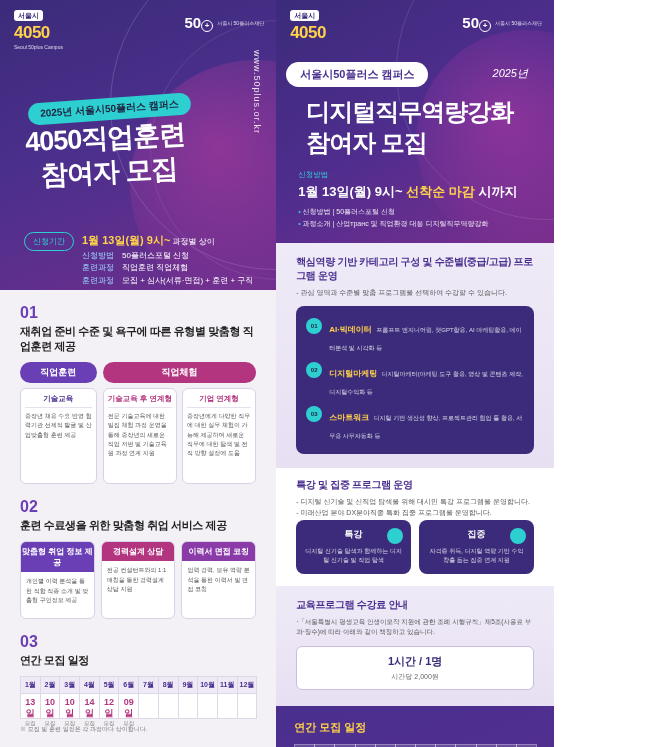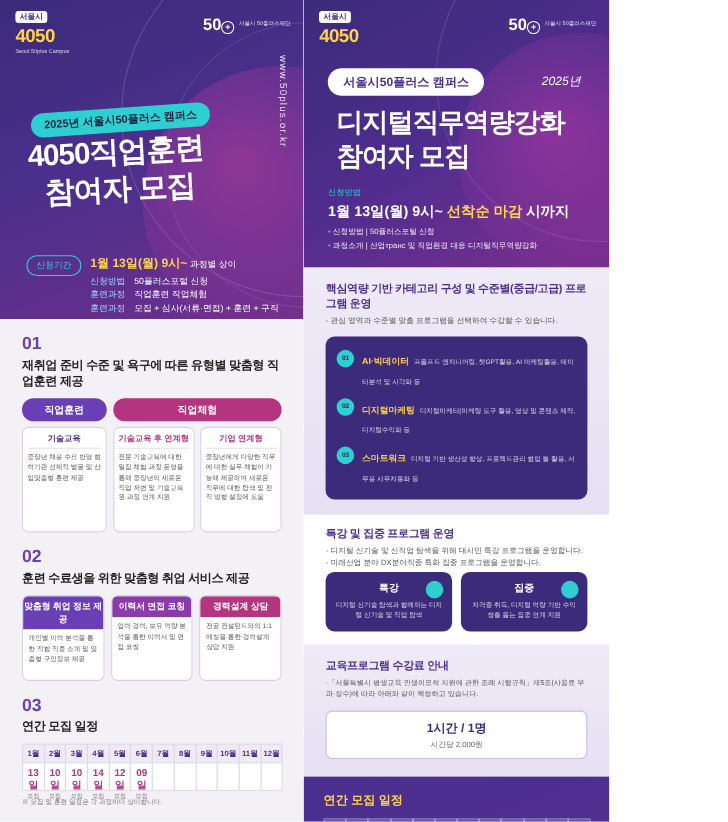--- a/index.html
+++ b/index.html
@@ -133,21 +133,21 @@
   
   .right { width: 332px; height: 747px; position: relative; background: #ffffff; overflow: hidden; }
   .r-hero {
     height: 243px; background: linear-gradient(150deg, #3b2b7a 0%, #4f2d8e 50%, #7b2f8e 100%);
     position: relative; overflow: hidden;
   }
   .r-hero .arc-a { position: absolute; width: 300px; height: 300px; border-radius: 50%; border: 1px solid rgba(255,255,255,0.12); left: 120px; top: -80px; }
   .r-hero .blob { position: absolute; width: 220px; height: 220px; border-radius: 50%;
     background: radial-gradient(circle at 40% 40%, rgba(200,60,170,0.45), rgba(90,40,140,0) 70%); left: 140px; top: 30px; }
   .r-chip {
-    position: absolute; left: 22px; top: 62px; background: #ffffff; color: #4a2f8f;
+    position: absolute; left: 10px; top: 62px; background: #ffffff; color: #4a2f8f;
     font-size: 11px; font-weight: bold; padding: 5px 14px; border-radius: 14px;
   }
   .r-year { position: absolute; right: 26px; top: 66px; color: #fff; font-size: 11px; font-style: italic; }
   .r-title { position: absolute; left: 30px; top: 96px; color: #fff; font-size: 24px; font-weight: bold; line-height: 1.3; letter-spacing: -1px; }
   .r-apply { position: absolute; left: 22px; top: 170px; color: #fff; }
   .r-apply .lbl { color: #2ecfd1; font-size: 7.5px; margin-bottom: 3px; }
   .r-apply .main { font-size: 13px; font-weight: bold; }
   .r-apply .main .yel { color: #ffd24a; }
   .r-apply ul { list-style: none; margin-top: 5px; }
   .r-apply li { font-size: 7px; color: rgba(255,255,255,0.9); line-height: 1.7; }
@@ -295,26 +295,26 @@
 
     <div class="sect">
       <div class="sect-num">02</div>
       <div class="sect-title">훈련 수료생을 위한 맞춤형 취업 서비스 제공</div>
       <div class="svc-cards">
         <div class="svc">
           <div class="svc-head">맞춤형 취업 정보 제공</div>
           <div class="svc-body">개인별 이력 분석을 통한 적합 직종 소개 및 맞춤형 구인정보 제공</div>
         </div>
         <div class="svc">
+          <div class="svc-head p3">경력설계 상담</div>
+          <div class="svc-body">전공 컨설턴트와의 1:1 매칭을 통한 경력설계 상담 지원</div>
+        </div>
+        <div class="svc">
           <div class="svc-head p2">이력서 면접 코칭</div>
           <div class="svc-body">업력 경력, 보유 역량 분석을 통한 이력서 및 면접 코칭</div>
-        </div>
-        <div class="svc">
-          <div class="svc-head p3">경력설계 상담</div>
-          <div class="svc-body">전공 컨설턴트와의 1:1 매칭을 통한 경력설계 상담 지원</div>
         </div>
       </div>
     </div>
 
     <div class="sect">
       <div class="sect-num">03</div>
       <div class="sect-title">연간 모집 일정</div>
       <div class="cal">
         <div class="cal-row cal-head">
           <div class="cal-cell">1월</div>

